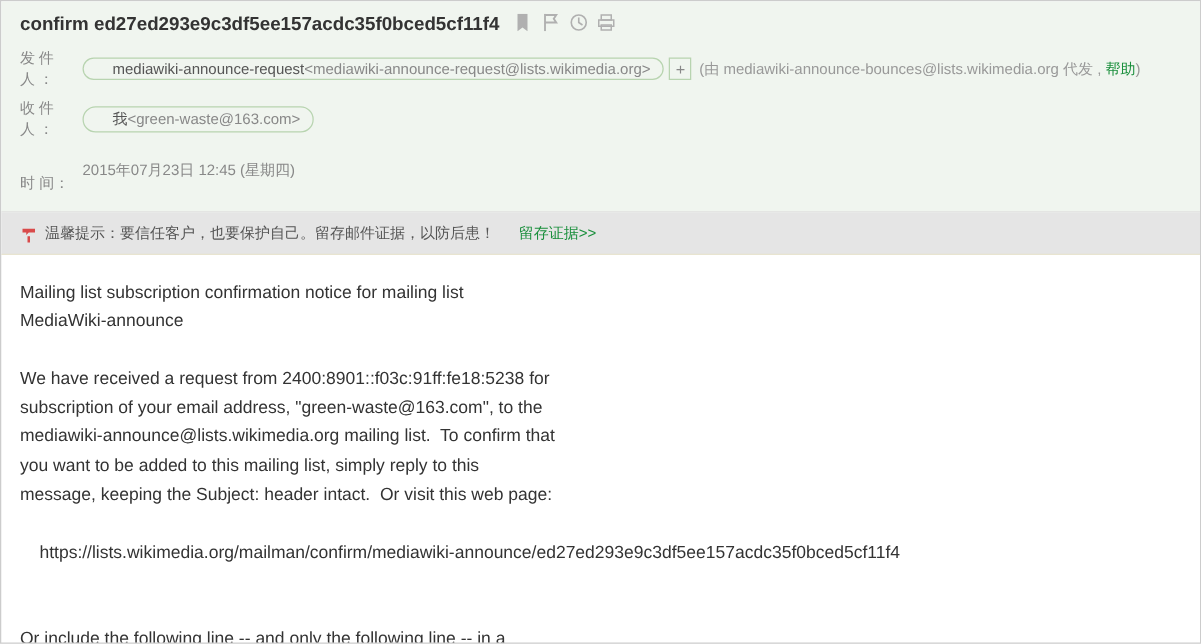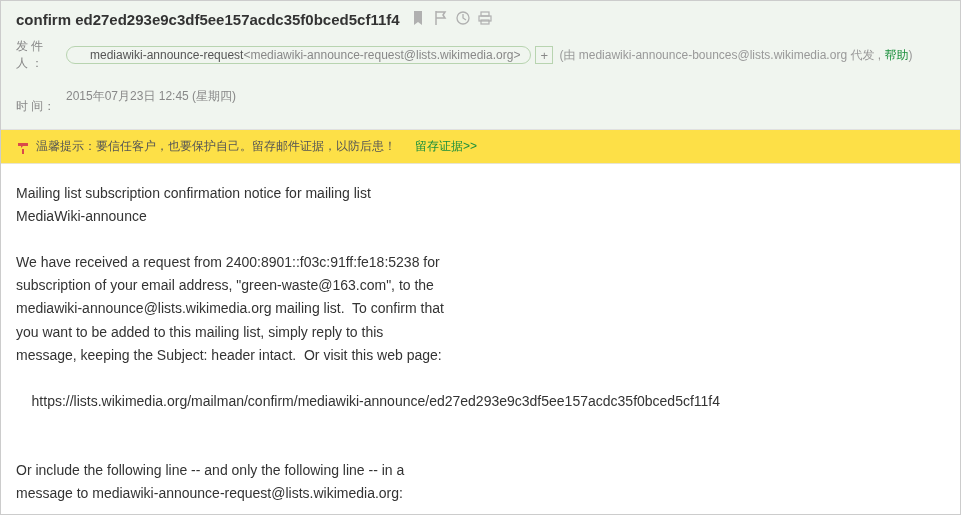--- a/index.html
+++ b/index.html
@@ -92,21 +92,21 @@
     margin-left: 6px;
   }
   .help-link {
     color: #1a8f3c;
     cursor: pointer;
   }
   .time-value {
     color: #888;
   }
   .tip-bar {
-    background: #fde047;
+    background: #e5e5e5;
     border-bottom: 1px solid #e8e4d0;
     padding: 8px 15px;
     display: flex;
     align-items: flex-end;
     font-size: 12px;
   }
   .tip-icon {
     color: #d94a4a;
     font-weight: bold;
     margin-right: 6px;
@@ -167,20 +167,27 @@
     <span class="chip">
       <span class="chip-name">mediawiki-announce-request</span>
       <span class="chip-addr">&lt;mediawiki-announce-request@lists.wikimedia.org&gt;</span>
     </span>
     <span class="plus-btn">+</span>
     <span class="meta-extra">
       <span>(由 </span><span>mediawiki-announce-bounces@lists.wikimedia.org</span><span> 代发 , </span><span class="help-link">帮助</span><span>)</span>
     </span>
   </div>
 
+  <div class="meta-row">
+    <span class="meta-label">收件人：</span>
+    <span class="chip">
+      <span class="chip-name">我</span>
+      <span class="chip-addr">&lt;green-waste@163.com&gt;</span>
+    </span>
+  </div>
 
   <div class="meta-row">
     <span class="meta-label-time">时   间：</span>
     <span class="time-value">2015年07月23日 12:45 (星期四)</span>
   </div>
 </div>
 
 <div class="tip-bar">
   <span class="tip-icon">
     <svg width="14" height="14" viewBox="0 0 14 14">

